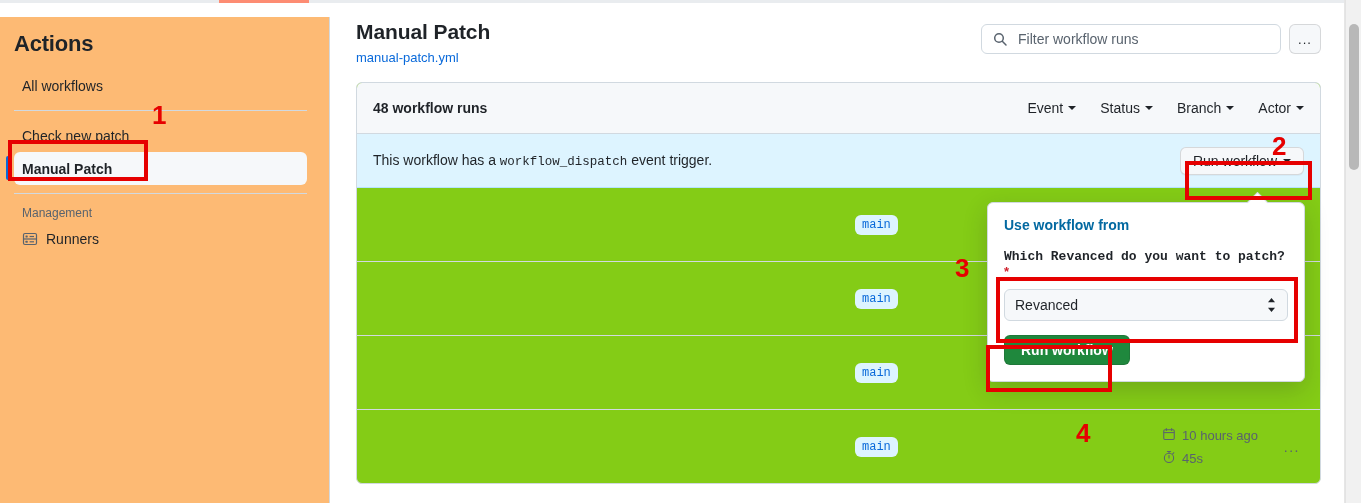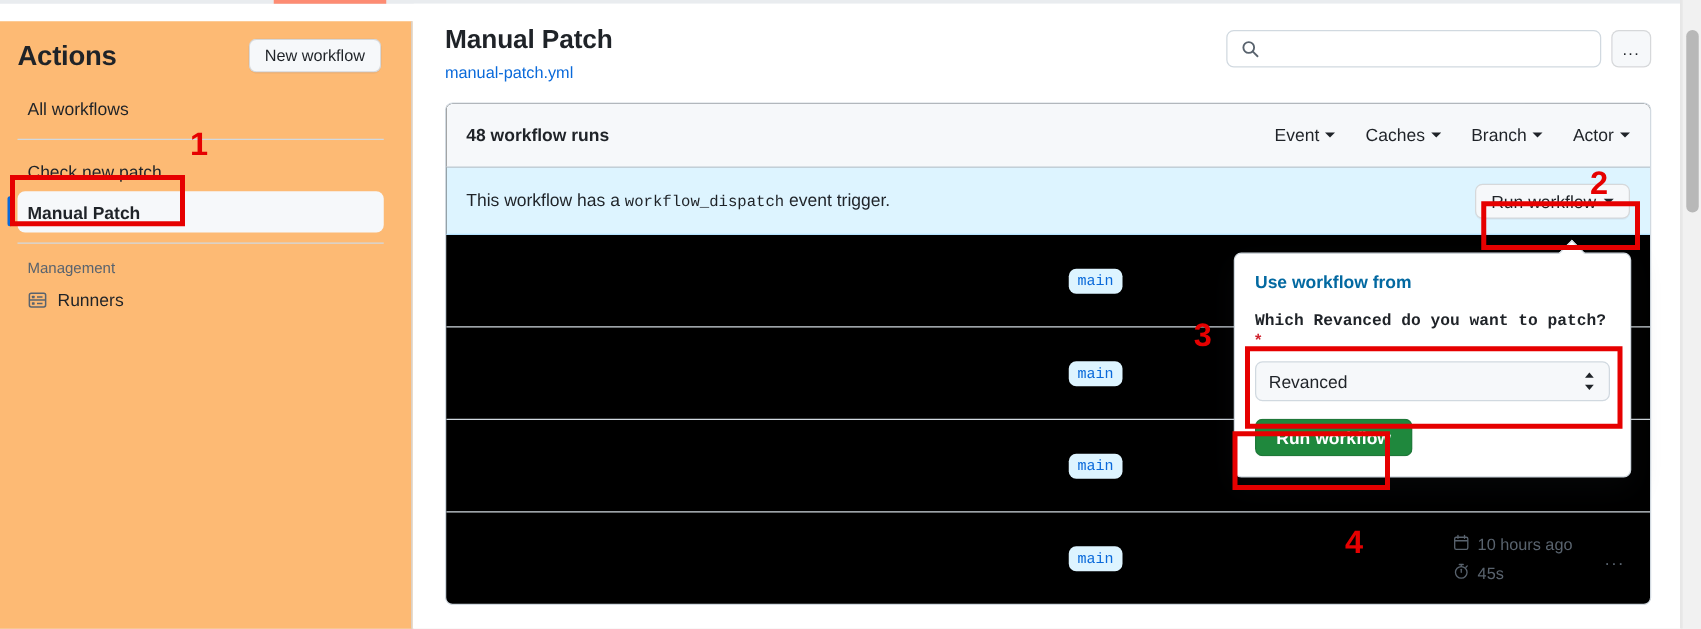--- a/index.html
+++ b/index.html
@@ -131,21 +131,21 @@
     letter-spacing: 1px; font-size: 13px;
     box-sizing: border-box;
   }
 
   
   .runs-card {
     margin: 17px 24px 0 25px;
     border: 1px solid #d1d9e0;
     border-radius: 6px;
     overflow: hidden;
-    background: #000000;
+    background: #84cc16;
   }
   .runs-head {
     background: #f6f8fa;
     border-bottom: 1px solid #d1d9e0;
     height: 50px;
     display: flex; align-items: center; justify-content: space-between;
     padding: 0 16px;
   }
   .runs-count { font-size: 14px; font-weight: 600; color: #1f2328; }
   .runs-filters { display: flex; align-items: center; gap: 24px; justify-content: center; }
@@ -321,21 +321,20 @@
 
 <div class="page">
 
   <div class="topbar-track">
     <div class="topbar-fill"></div>
   </div>
 
   <div class="sidebar">
     <div class="sidebar-head">
       <div class="sidebar-title">Actions</div>
-      <div class="new-workflow-btn">New workflow</div>
     </div>
 
     <div class="nav-list">
       <div class="nav-item first">
         <span>All workflows</span>
       </div>
       <div class="nav-sep"></div>
       <div class="nav-item">
         <span>Check new patch</span>
       </div>
@@ -371,36 +370,37 @@
         <div class="page-subtitle">manual-patch.yml</div>
       </div>
       <div class="head-right">
         <div class="filter-box">
           <span class="mag">
             <svg width="16" height="16" viewBox="0 0 16 16" fill="none" stroke="currentColor" stroke-width="1.5">
               <circle cx="7" cy="7" r="4.3"></circle>
               <line x1="10.3" y1="10.3" x2="14" y2="14" stroke-linecap="round"></line>
             </svg>
           </span>
+          <input type="text" placeholder="Filter workflow runs" style="">
         </div>
         <div class="kebab-btn">...</div>
       </div>
     </div>
 
     <div class="runs-card">
 
       <div class="runs-head">
         <div class="runs-count">48 workflow runs</div>
         <div class="runs-filters">
           <div class="runs-filter">
             <span>Event</span>
             <span class="caret"></span>
           </div>
           <div class="runs-filter">
-            <span>Caches</span>
+            <span>Status</span>
             <span class="caret"></span>
           </div>
           <div class="runs-filter">
             <span>Branch</span>
             <span class="caret"></span>
           </div>
           <div class="runs-filter">
             <span>Actor</span>
             <span class="caret"></span>
           </div>

